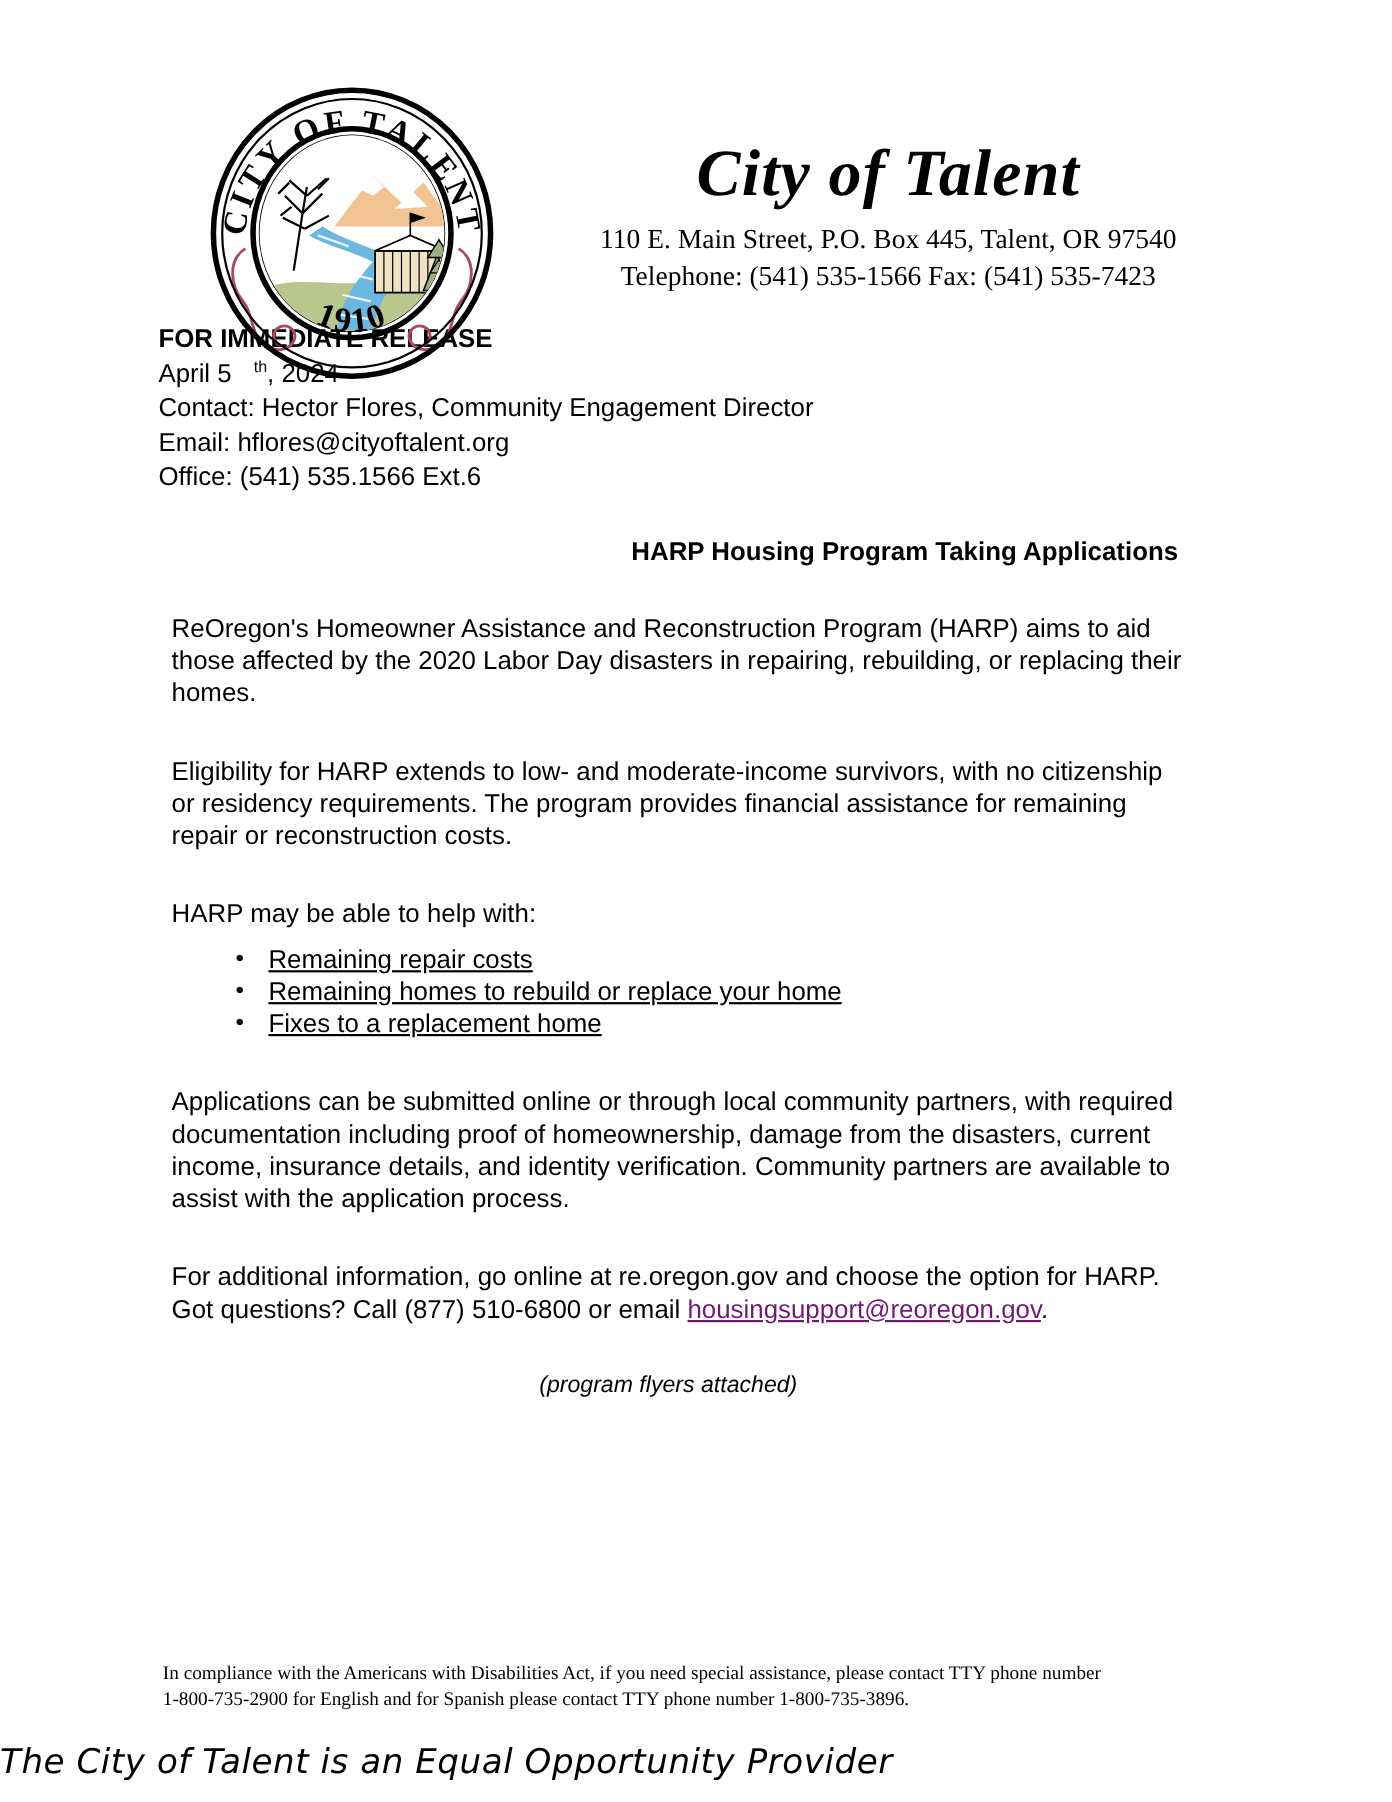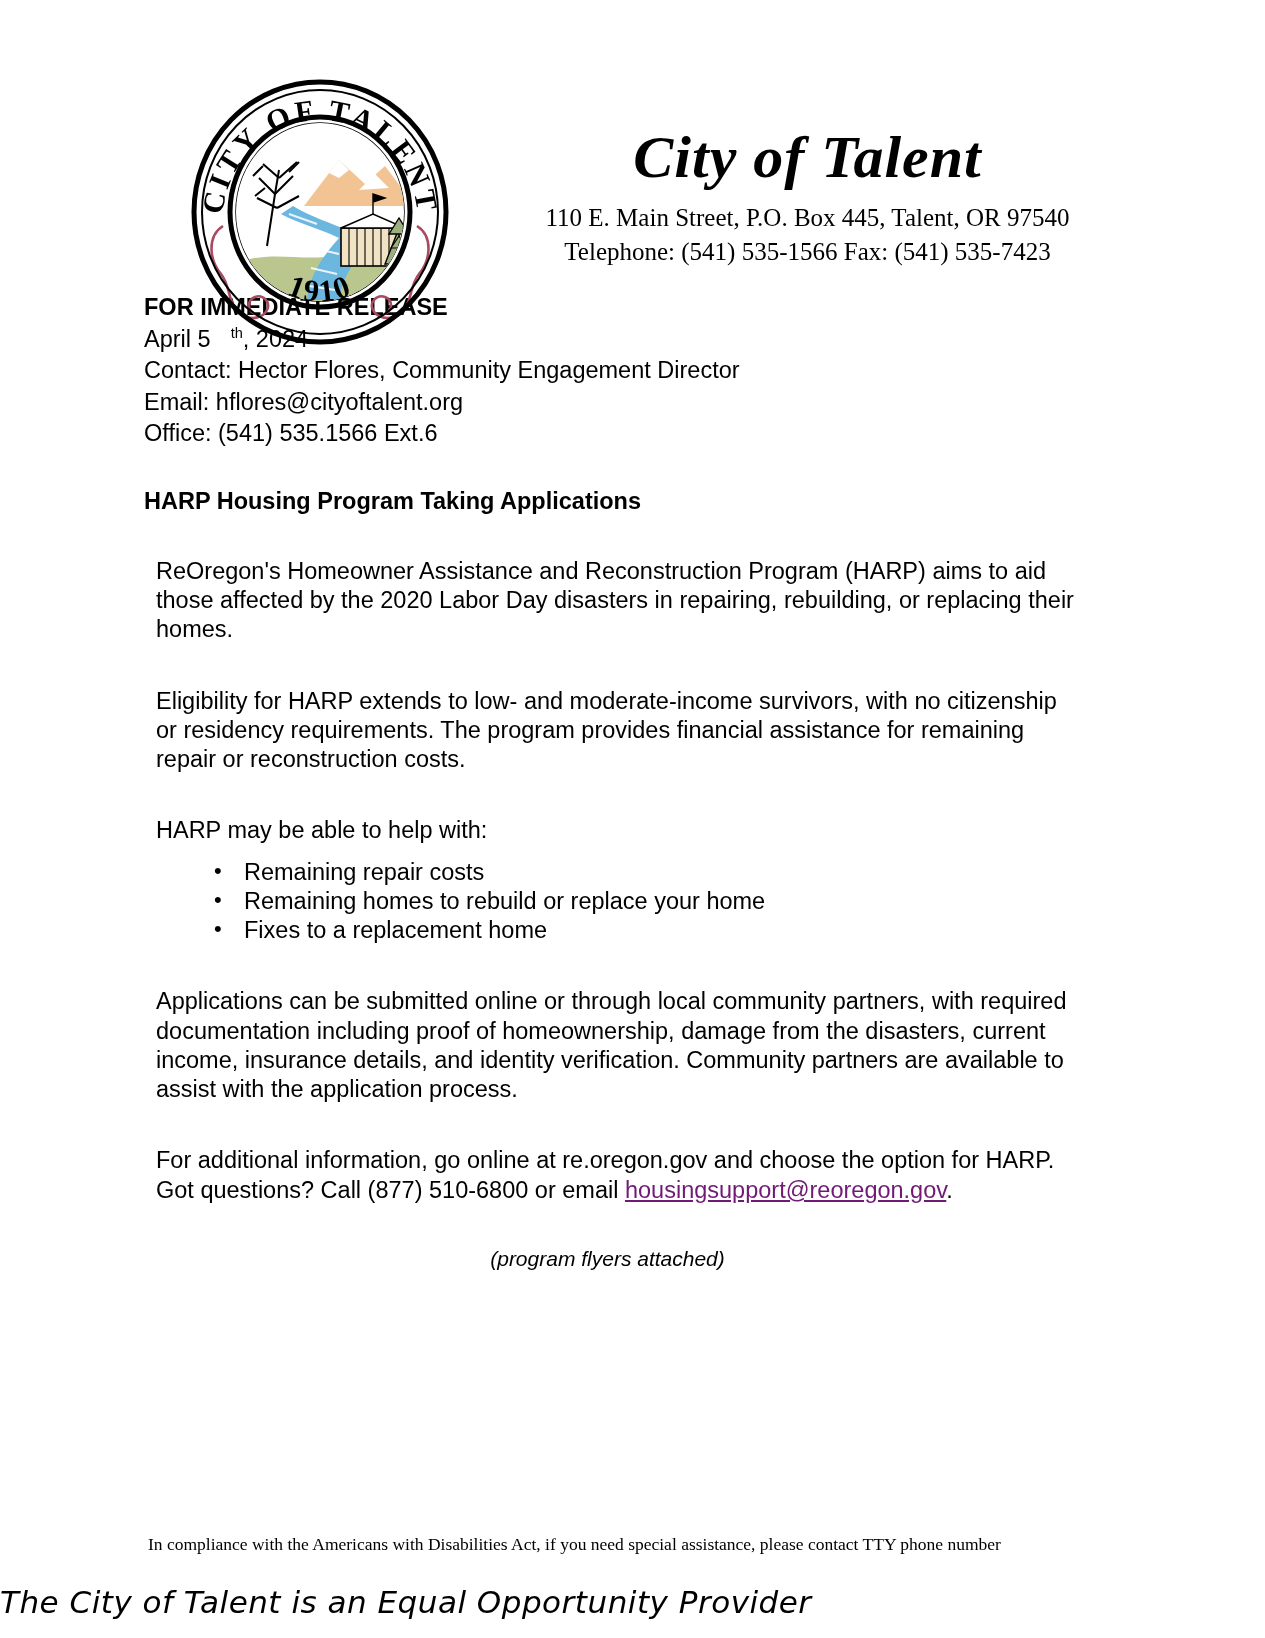--- a/index.html
+++ b/index.html
@@ -70,21 +70,21 @@
   .release-head {
     font-weight: bold;
   }
   .sup {
     font-size: 0.62em;
     vertical-align: super;
     line-height: 0;
     padding-left: 20px;
   }
   .doc-title {
-    text-align: left;
+    text-align: right;
     font-weight: bold;
     font-size: 23.5px;
     margin-top: 38px;
     margin-bottom: 0;
     padding-right: 24px;
   }
   p.para {
     font-size: 23.5px;
     line-height: 1.245;
     margin: 12px;
@@ -94,20 +94,21 @@
   ul.bullets {
     margin: 0;
     padding: 0 0 0 70px;
     list-style: none;
     font-size: 23.5px;
     line-height: 1.245;
   }
   ul.bullets li {
     position: relative;
     padding-left: 30px;
+    text-decoration: underline;
   }
   ul.bullets li::before {
     content: "\2022";
     position: absolute;
     left: 0;
     top: -1px;
     font-size: 22px;
   }
   a.maillink {
     color: #701a75;
@@ -261,15 +262,16 @@
 
   <p class="para"><span>For additional information, go online at re.oregon.gov and choose the option for HARP.</span>
     <span>Got questions? Call (877) 510-6800 or email </span><a class="maillink" href="#">housingsupport@reoregon.gov</a><span>.</span></p>
 
   <div class="attached-note">(program flyers attached)</div>
 </div>
 
 <div class="footer">
   <div class="ada">
     <div>In compliance with the Americans with Disabilities Act, if you need special assistance, please contact TTY phone number</div>
+    <div>1-800-735-2900 for English and for Spanish please contact TTY phone number 1-800-735-3896.</div>
   </div>
   <div class="tagline">The City of Talent is an Equal Opportunity Provider</div>
 </div>
 
 </body></html>

